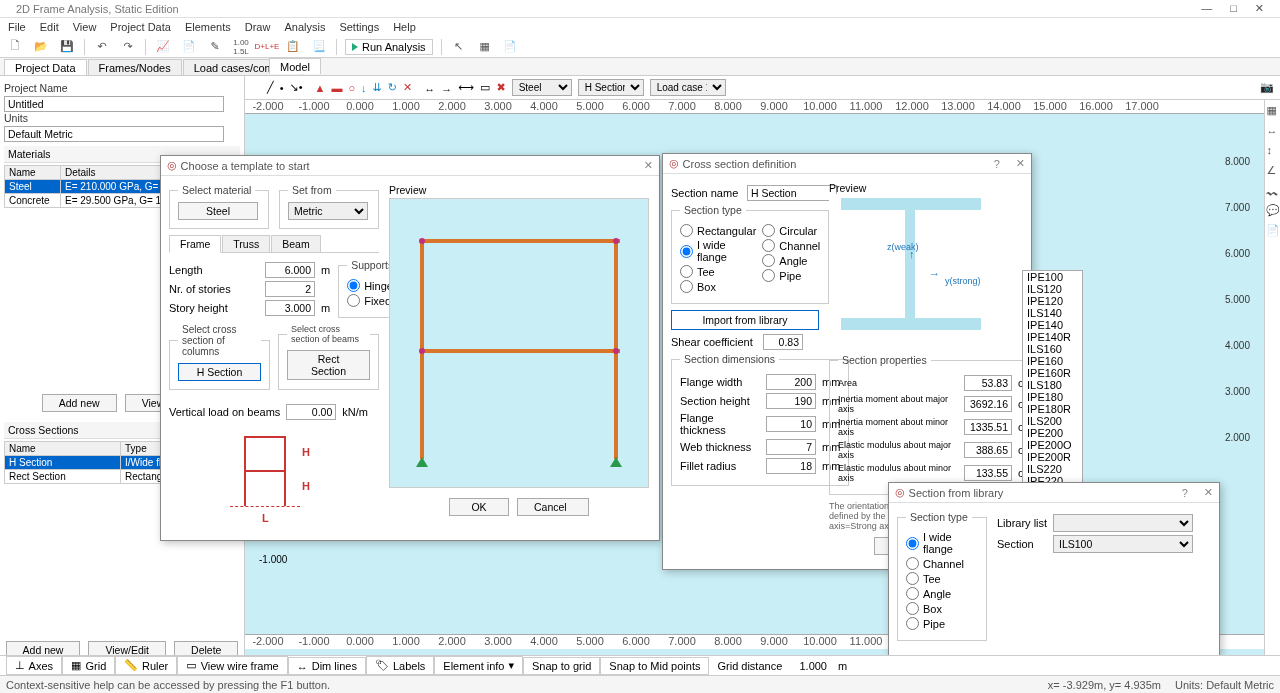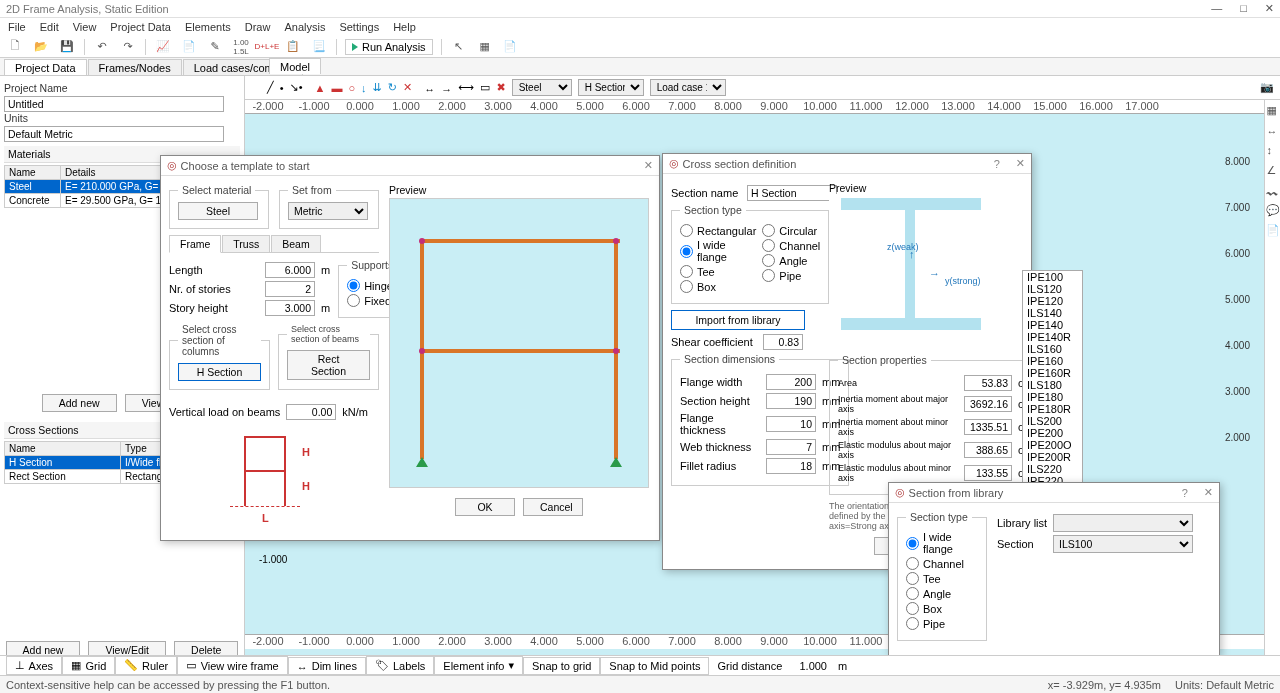--- a/index.html
+++ b/index.html
@@ -1,19 +1,19 @@
 <!DOCTYPE html>
 <html><head>
 <meta charset="utf-8">
 <style>
 * { margin: 0; padding: 0; box-sizing: border-box; font-family: 'Segoe UI', Tahoma, sans-serif; font-size: 11px; }
 body { background: #f0f0f0; width: 1280px; height: 693px; overflow: hidden; position: relative; }
 
 
-.titlebar { height: 18px; background: #fff; display: flex; align-items: center; padding: 0 6px; color: #777; border-bottom: 1px solid #e0e0e0; }
+.titlebar { height: 18px; background: #fff; display: flex; align-items: center; padding: 0 16px; color: #777; border-bottom: 1px solid #e0e0e0; }
 .titlebar .win-controls { margin-left: auto; display: flex; gap: 18px; color: #555; }
 .titlebar .win-controls span { cursor: pointer; }
 
 
 .menubar { height: 18px; background: #fff; display: flex; align-items: center; padding: 0 8px; gap: 14px; color: #333; }
 .menubar span { cursor: pointer; }
 
 
 .toolbar { height: 22px; background: #fff; border-bottom: 1px solid #d0d0d0; display: flex; align-items: center; padding: 0 6px; gap: 8px; }
 .toolbar .icon-btn { width: 18px; height: 18px; display: flex; align-items: center; justify-content: center; color: #555; cursor: pointer; }
@@ -93,21 +93,21 @@
 .bottom-toolbar { position: absolute; bottom: 18px; left: 0; right: 0; height: 20px; background: #fff; border-top: 1px solid #ccc; display: flex; align-items: center; padding: 0 6px; gap: 0; font-size: 10.5px; }
 .bottom-toolbar .seg { padding: 2px 8px; border: 1px solid #ccc; display: flex; align-items: center; gap: 4px; cursor: pointer; }
 .statusbar { position: absolute; bottom: 0; left: 0; right: 0; height: 18px; background: #f5f5f5; border-top: 1px solid #ccc; display: flex; align-items: center; padding: 0 6px; font-size: 10.5px; color: #555; }
 .statusbar .right { margin-left: auto; display: flex; gap: 14px; }
 
 .section-diagram { width: 100px; height: 100px; position: relative; margin: 6px auto; }
 .col-line { position: absolute; background: #c33; }
 .beam-line { position: absolute; background: #c33; }
 .dim-h { position: absolute; color: #c33; font-weight: bold; }
 
-.wide-btn { width: 134px; text-align: center; padding: 3px; border: 1px solid #0066cc; cursor: pointer; font-size: 10.5px; margin: 4px 0; }
+.wide-btn { width: 148px; text-align: center; padding: 3px; border: 1px solid #0066cc; cursor: pointer; font-size: 10.5px; margin: 4px 0; }
 
 select { border: 1px solid #aaa; font-size: 10.5px; padding: 1px; }
 </style>
 </head>
 <body>
 
 <div class="titlebar">
   <span>2D Frame Analysis, Static Edition</span>
   <div class="win-controls">
     <span>—</span>
@@ -409,21 +409,21 @@
         <div class="frame-beam" style="left:30px;top:150px;height:4px;width:200px"></div>
         <div class="node-dot" style="left:29px;top:39px"></div>
         <div class="node-dot" style="right:29px;top:39px"></div>
         <div class="node-dot" style="left:29px;top:149px"></div>
         <div class="node-dot" style="right:29px;top:149px"></div>
         <div class="support-tri" style="left:26px;bottom:20px"></div>
         <div class="support-tri" style="right:26px;bottom:20px"></div>
       </div>
       <div class="btn-row" style="margin-top:10px;justify-content:center">
         <div class="btn" style="width:60px;text-align:center">OK</div>
-        <div class="btn" style="width:60px;">Cancel</div>
+        <div class="btn" style="width:72px;">Cancel</div>
       </div>
     </div>
   </div>
 </div>
 
 <div class="dialog" style="left:662px;top:153px;width:370px;">
   <div class="dialog-title">
     <span style="color:#a33;margin-right:4px">◎</span>
     <span>Cross section definition</span>
     <span class="help">?</span>

